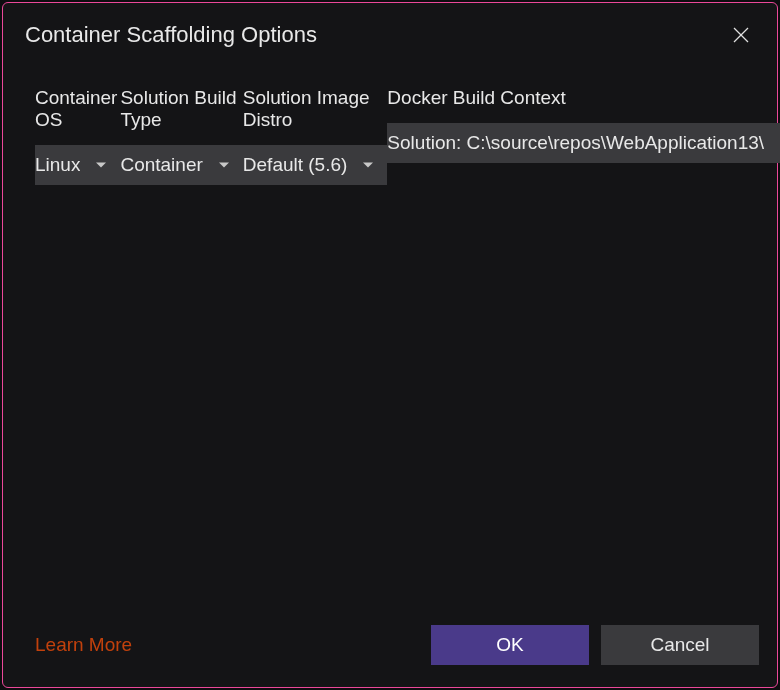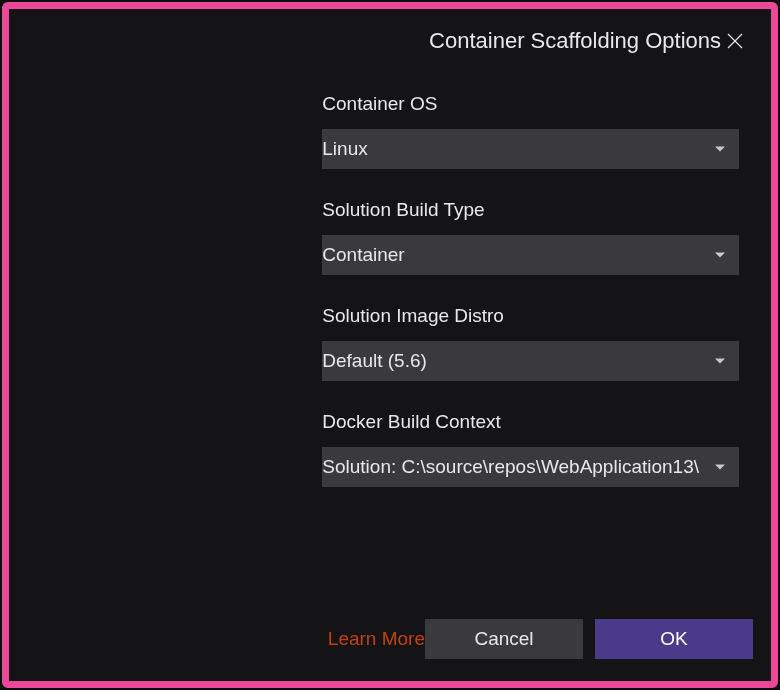--- a/index.html
+++ b/index.html
@@ -12,26 +12,25 @@
       height: 690px;
       background: #0d0d0f;
       font-family: "Segoe UI", -apple-system, BlinkMacSystemFont, sans-serif;
       overflow: hidden;
     }
     .dialog {
       width: 776px;
       height: 686px;
       margin: 2px;
       background: #141416;
-      border: 7px solid #ec4899;
+      border: 1px solid #ec4899;
       border-radius: 6px;
       display: flex;
       flex-direction: column;
       position: relative;
-      align-items: flex-end;
     }
     .title-bar {
       display: flex;
       align-items: center;
       justify-content: space-between;
       padding: 18px 22px 12px 22px;
     }
     .title-text {
       color: #e8e8e8;
       font-size: 22px;
@@ -50,21 +49,21 @@
       width: 18px;
       height: 18px;
       stroke: currentColor;
       stroke-width: 1.2;
       fill: none;
     }
     .content {
       padding: 26px 32px 0 32px;
       flex: 1;
       display: flex;
-      flex-direction: column;
+      flex-direction: row;
     }
     .field-group {
       margin-bottom: 30px;
     }
     .field-label {
       color: #e8e8e8;
       font-size: 19px;
       font-weight: 400;
       margin-bottom: 14px;
       display: block;
@@ -182,17 +181,17 @@
         <span class="select-value">Solution: C:\source\repos\WebApplication13\</span>
         <span class="select-caret"></span>
       </div>
     </div>
 
   </div>
 
   <div class="footer">
     <a class="learn-more">Learn More</a>
     <div class="buttons">
+      <button class="btn btn-primary">OK</button>
       <button class="btn btn-secondary">Cancel</button>
-      <button class="btn btn-primary">OK</button>
     </div>
   </div>
 </div>
 
 </body></html>

